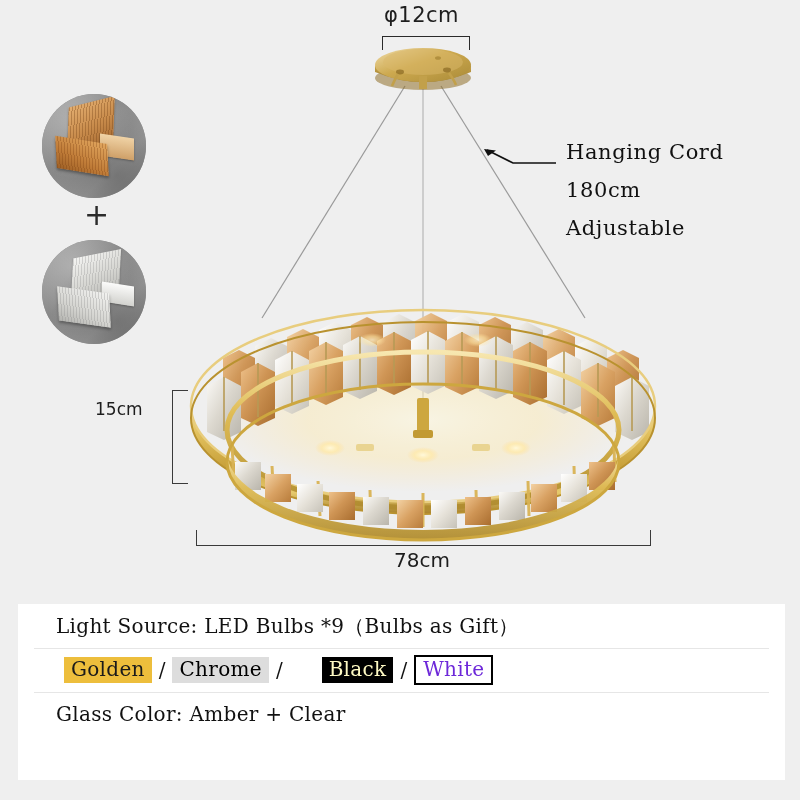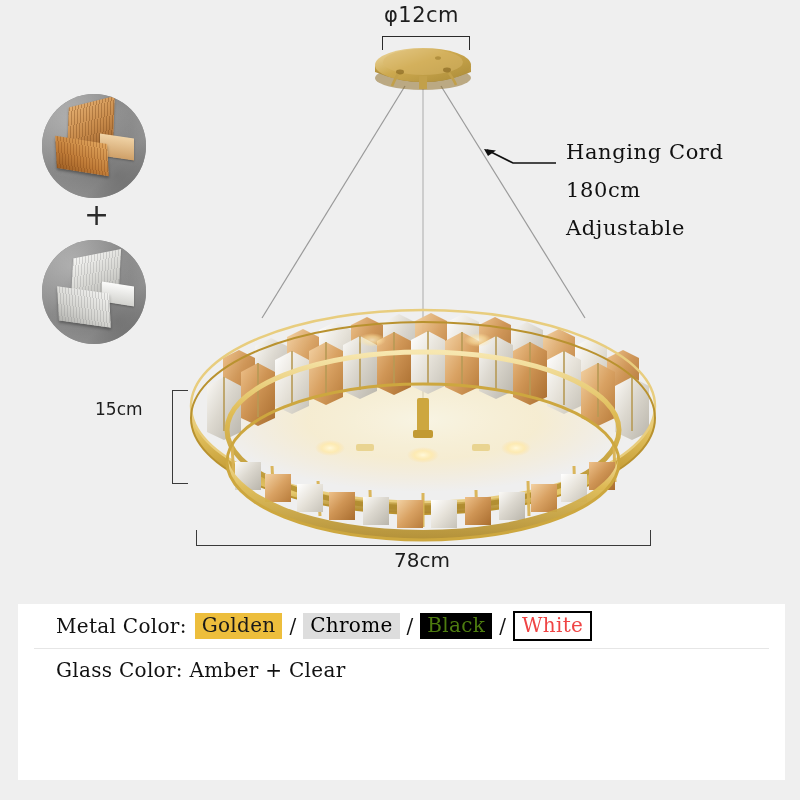--- a/index.html
+++ b/index.html
@@ -189,22 +189,22 @@
     box-sizing: border-box;
   }
   .sep {
     font-family: "DejaVu Serif", serif;
     font-size: 20px;
     color: #111;
     padding: 0 7px;
   }
   .badge-golden { background: #edbe3c; color: #1a1a1a; }
   .badge-chrome { background: #dddddd; color: #000000; }
-  .badge-black  { background: #000000; color: #4d7c0f; }
-  .badge-white  { background: #ffffff; color: #ef4444; border: 2.5px solid #000000; }
+  .badge-black  { background: #000000; color: #fef9c3; margin-left: 32px; }
+  .badge-white  { background: #ffffff; color: #6d28d9; border: 2.5px solid #000000; }
 </style>
 </head>
 <body>
 
 <div class="stage">
 
   <svg width="800" height="800" style="position:absolute;left:0;top:0;">
     <defs>
       <linearGradient id="canopyGrad" x1="0" y1="0" x2="0" y2="1">
         <stop offset="0%" stop-color="#e8cf8e"></stop>
@@ -496,24 +496,26 @@
 
   <div class="swatch" id="swatch-clear">
     <div class="grain"></div>
     <div class="plate clear-a"></div>
     <div class="plate clear-b"></div>
     <div class="plate clear-c"></div>
   </div>
 
   <div id="spec-table">
 
-
-
     <div class="spec-row">
-      <span class="spec-text">Metal Color:</span>
+      <span class="spec-text">Light Source: LED Bulbs *9（Bulbs as Gift）</span>
+    </div>
+
+
+    <div class="spec-row">
       <span style="width:8px"></span>
       <span class="badge badge-golden">Golden</span>
       <span class="sep">/</span>
       <span class="badge badge-chrome">Chrome</span>
       <span class="sep">/</span>
       <span class="badge badge-black">Black</span>
       <span class="sep">/</span>
       <span class="badge badge-white">White</span>
     </div>
 

